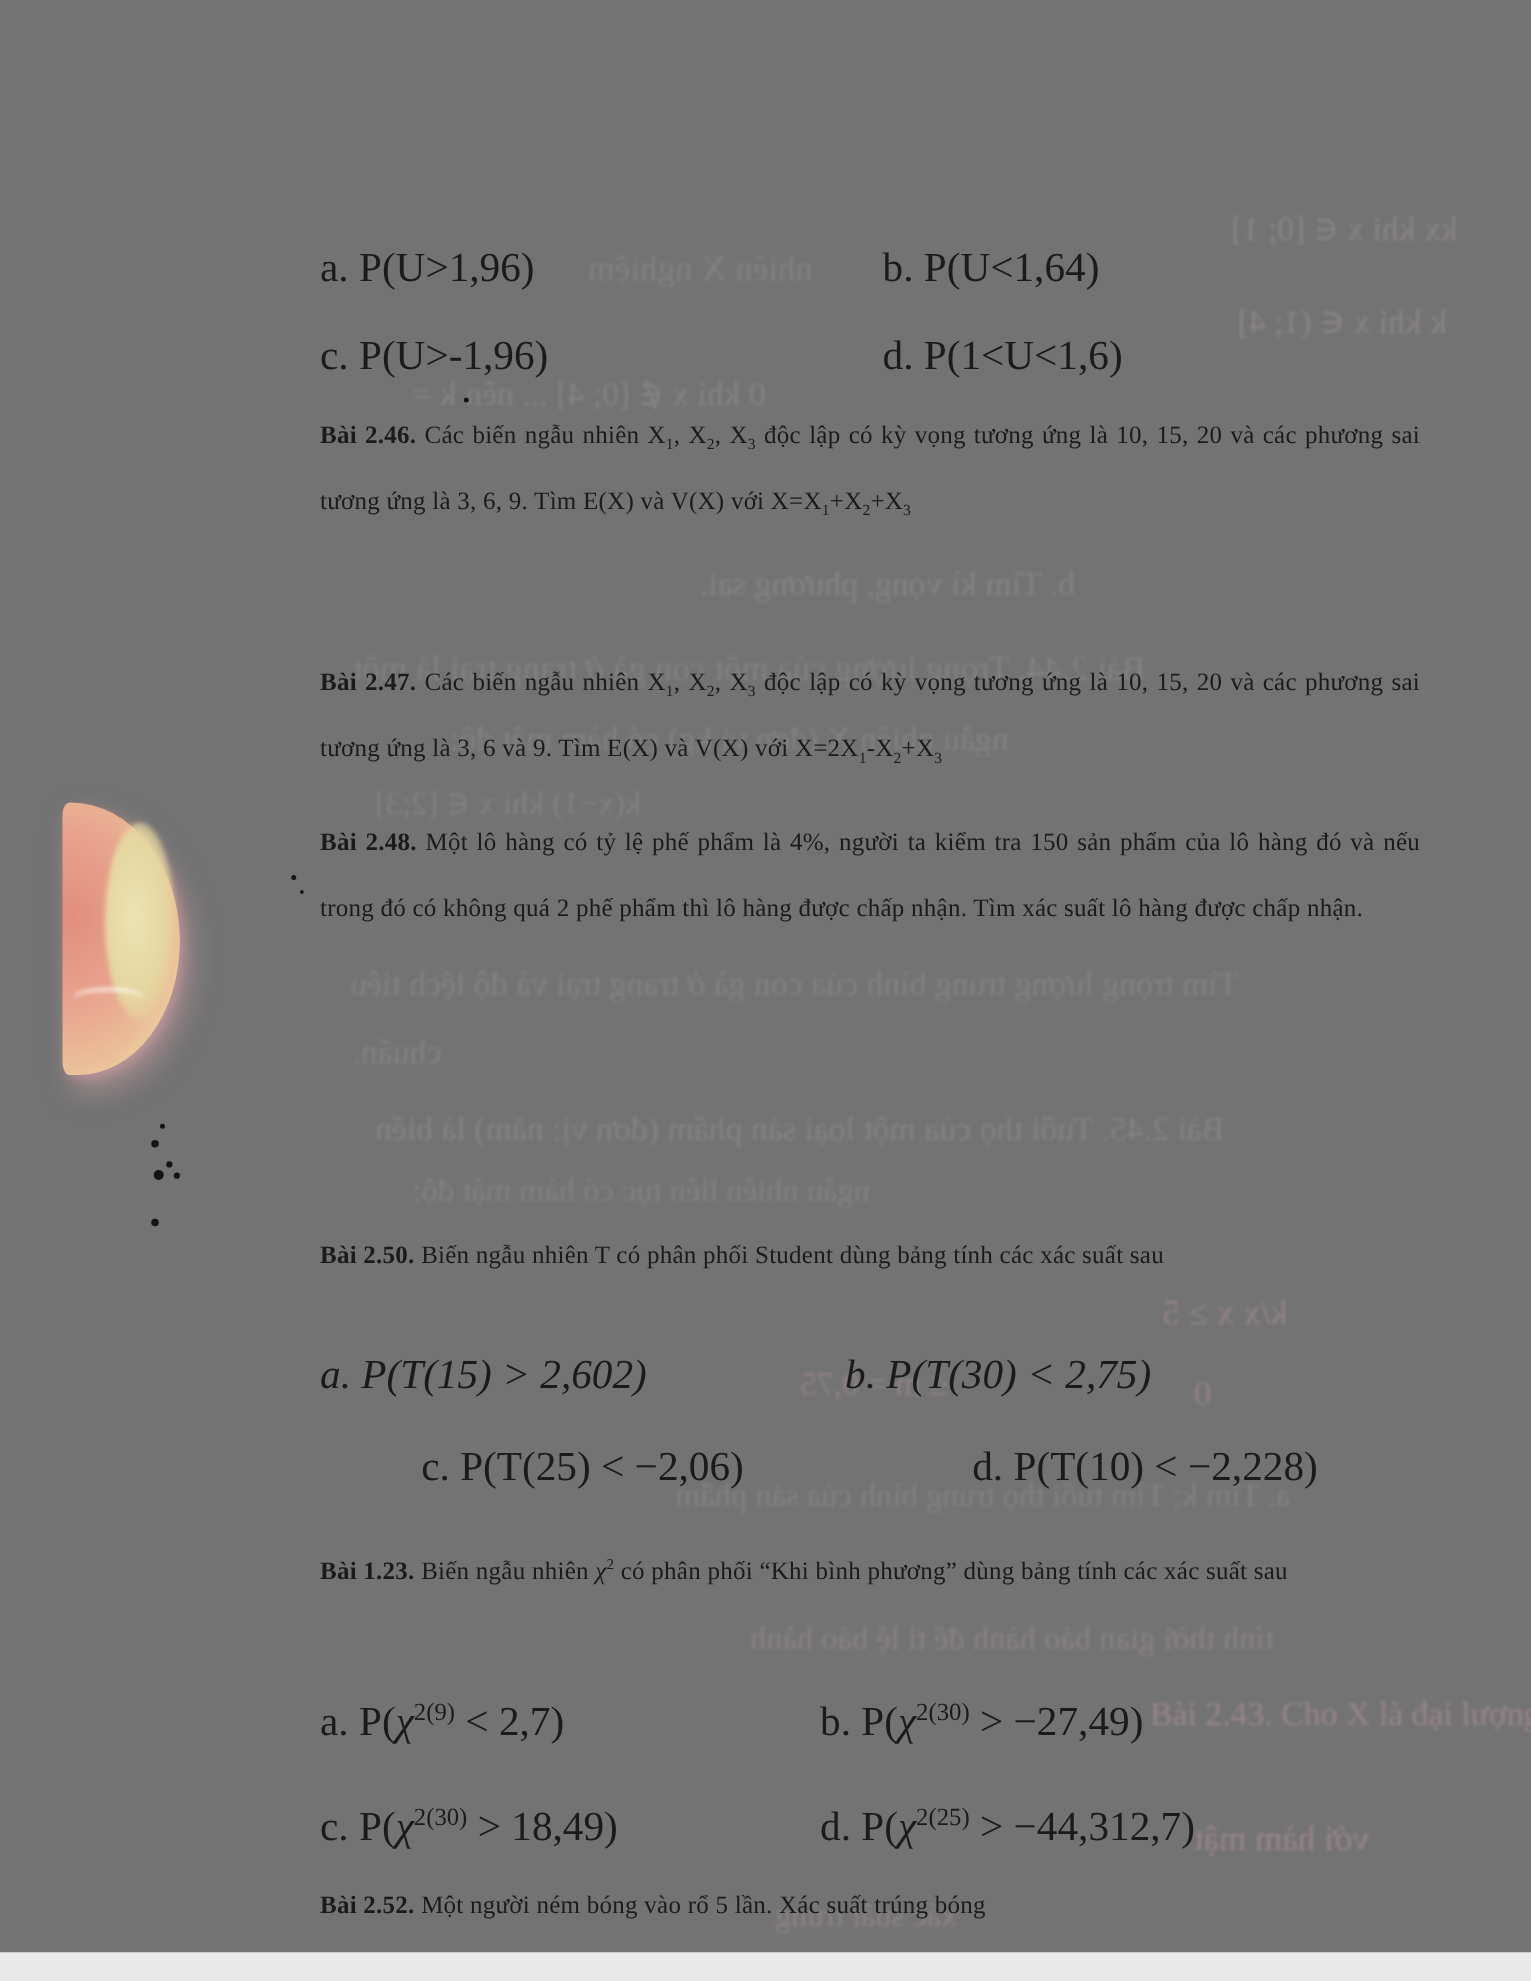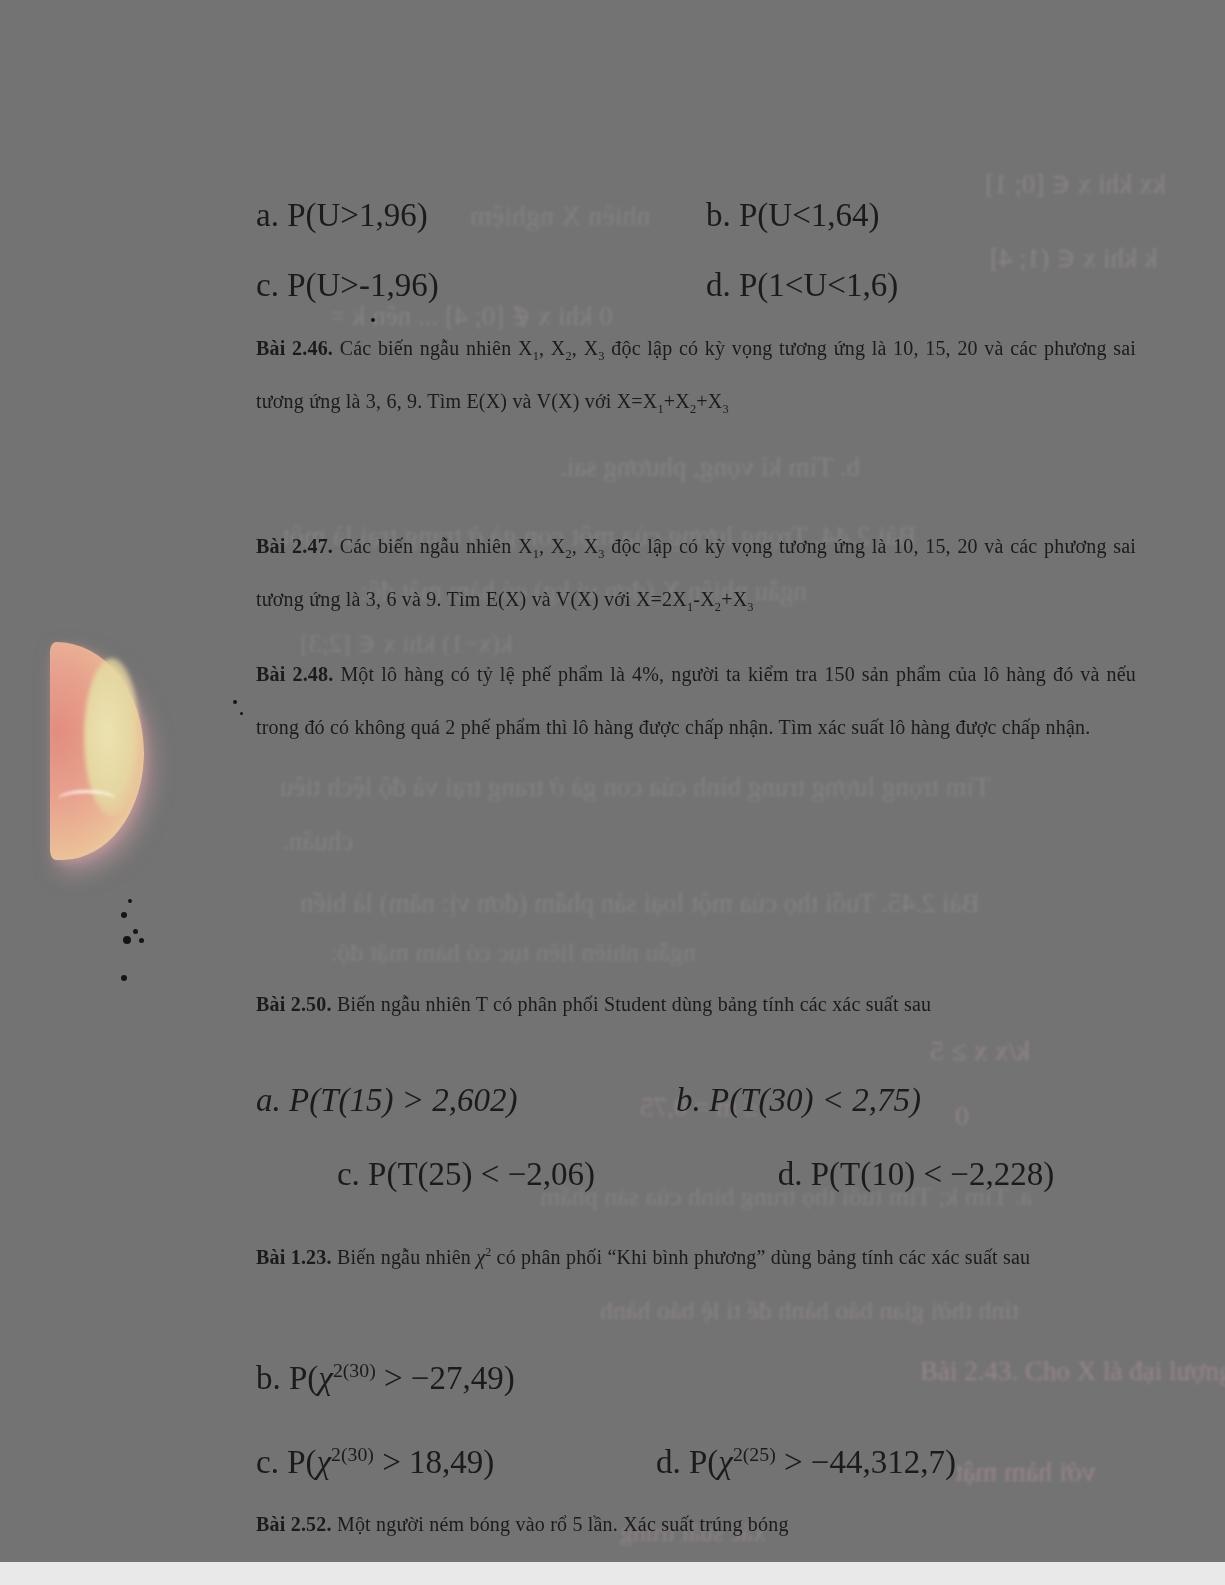--- a/index.html
+++ b/index.html
@@ -138,20 +138,21 @@
   <div class="abs opt-row t-cols" style="top:1152px;text-align:center;">
     <span class="opt-cell">c. P(T(25) &lt; −2,06)</span>
     <span class="opt-cell">d. P(T(10) &lt; −2,228)</span>
   </div>
 
   <div class="abs para" style="top:1226px;line-height:62px;">
     <span class="ex-label">Bài 1.23.</span><span> Biến ngẫu nhiên <i>χ</i><sup>2</sup> có phân phối “Khi bình phương” dùng bảng tính các xác suất sau</span>
   </div>
 
   <div class="abs opt-row chi-cols" style="top:1356px;">
+    <span class="opt-cell">a. P(<i>χ</i><sup>2(9)</sup> &lt; 2,7)</span>
     <span class="opt-cell">b. P(<i>χ</i><sup>2(30)</sup> &gt; −27,49)</span>
   </div>
   <div class="abs opt-row chi-cols" style="top:1440px;">
     <span class="opt-cell">c. P(<i>χ</i><sup>2(30)</sup> &gt; 18,49)</span>
     <span class="opt-cell">d. P(<i>χ</i><sup>2(25)</sup> &gt; −44,312,7)</span>
   </div>
 
   <div class="abs para" style="top:1498px;">
     <span class="ex-label">Bài 2.52.</span><span> Một người ném bóng vào rổ 5 lần. Xác suất trúng bóng</span>
   </div>

